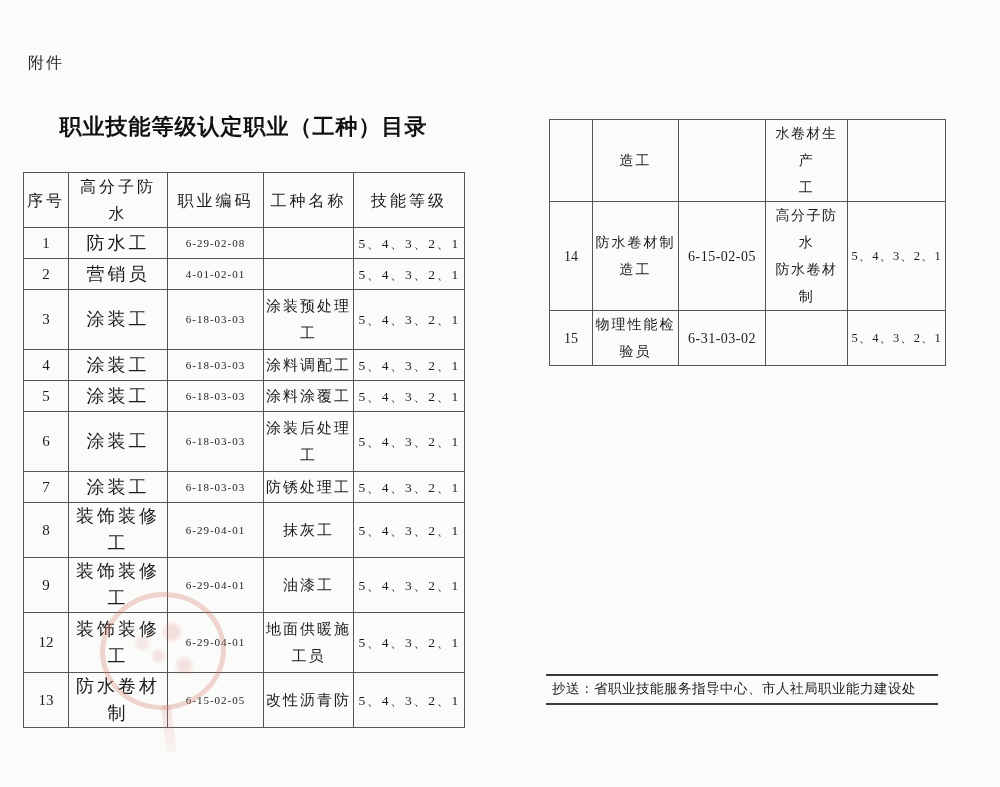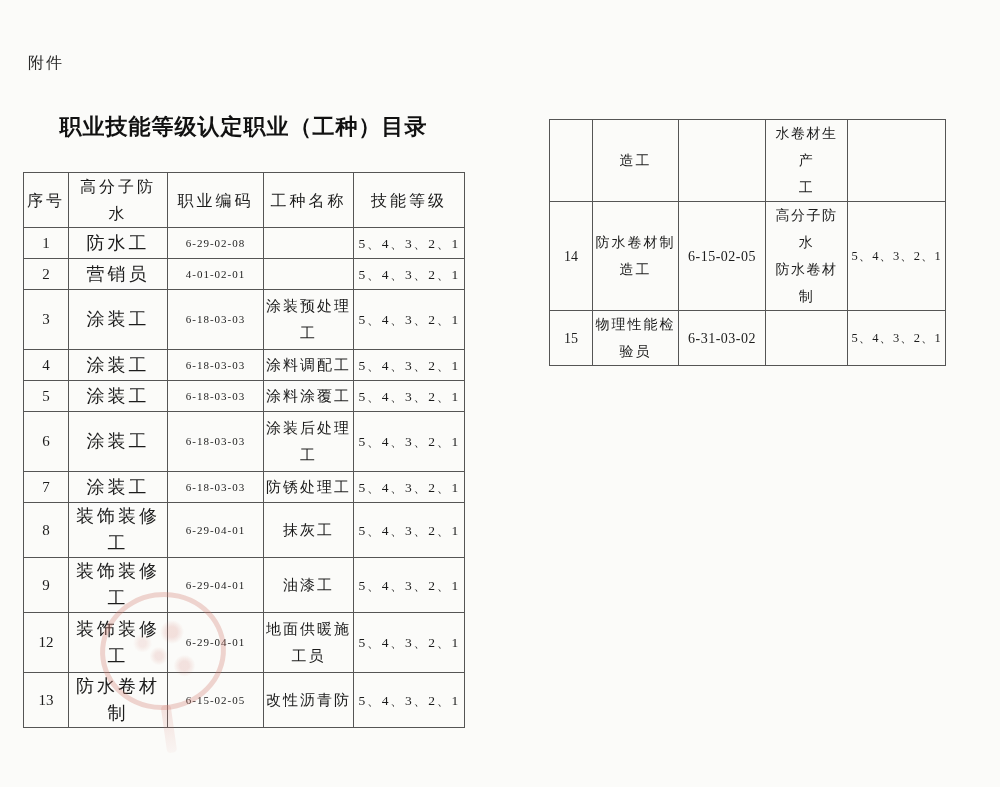--- a/index.html
+++ b/index.html
@@ -233,14 +233,17 @@
 验员</td>
       <td class="code">6-31-03-02</td>
       <td class="wt"></td>
       <td class="lv">5、4、3、2、1</td>
     </tr>
   </tbody>
     </table>
 
   <div class="stamp"></div>
 
+  <div class="cc-footer">
+    <span>抄送：省职业技能服务指导中心、市人社局职业能力建设处</span>
+  </div>
 
 </div>
 
 </body></html>

